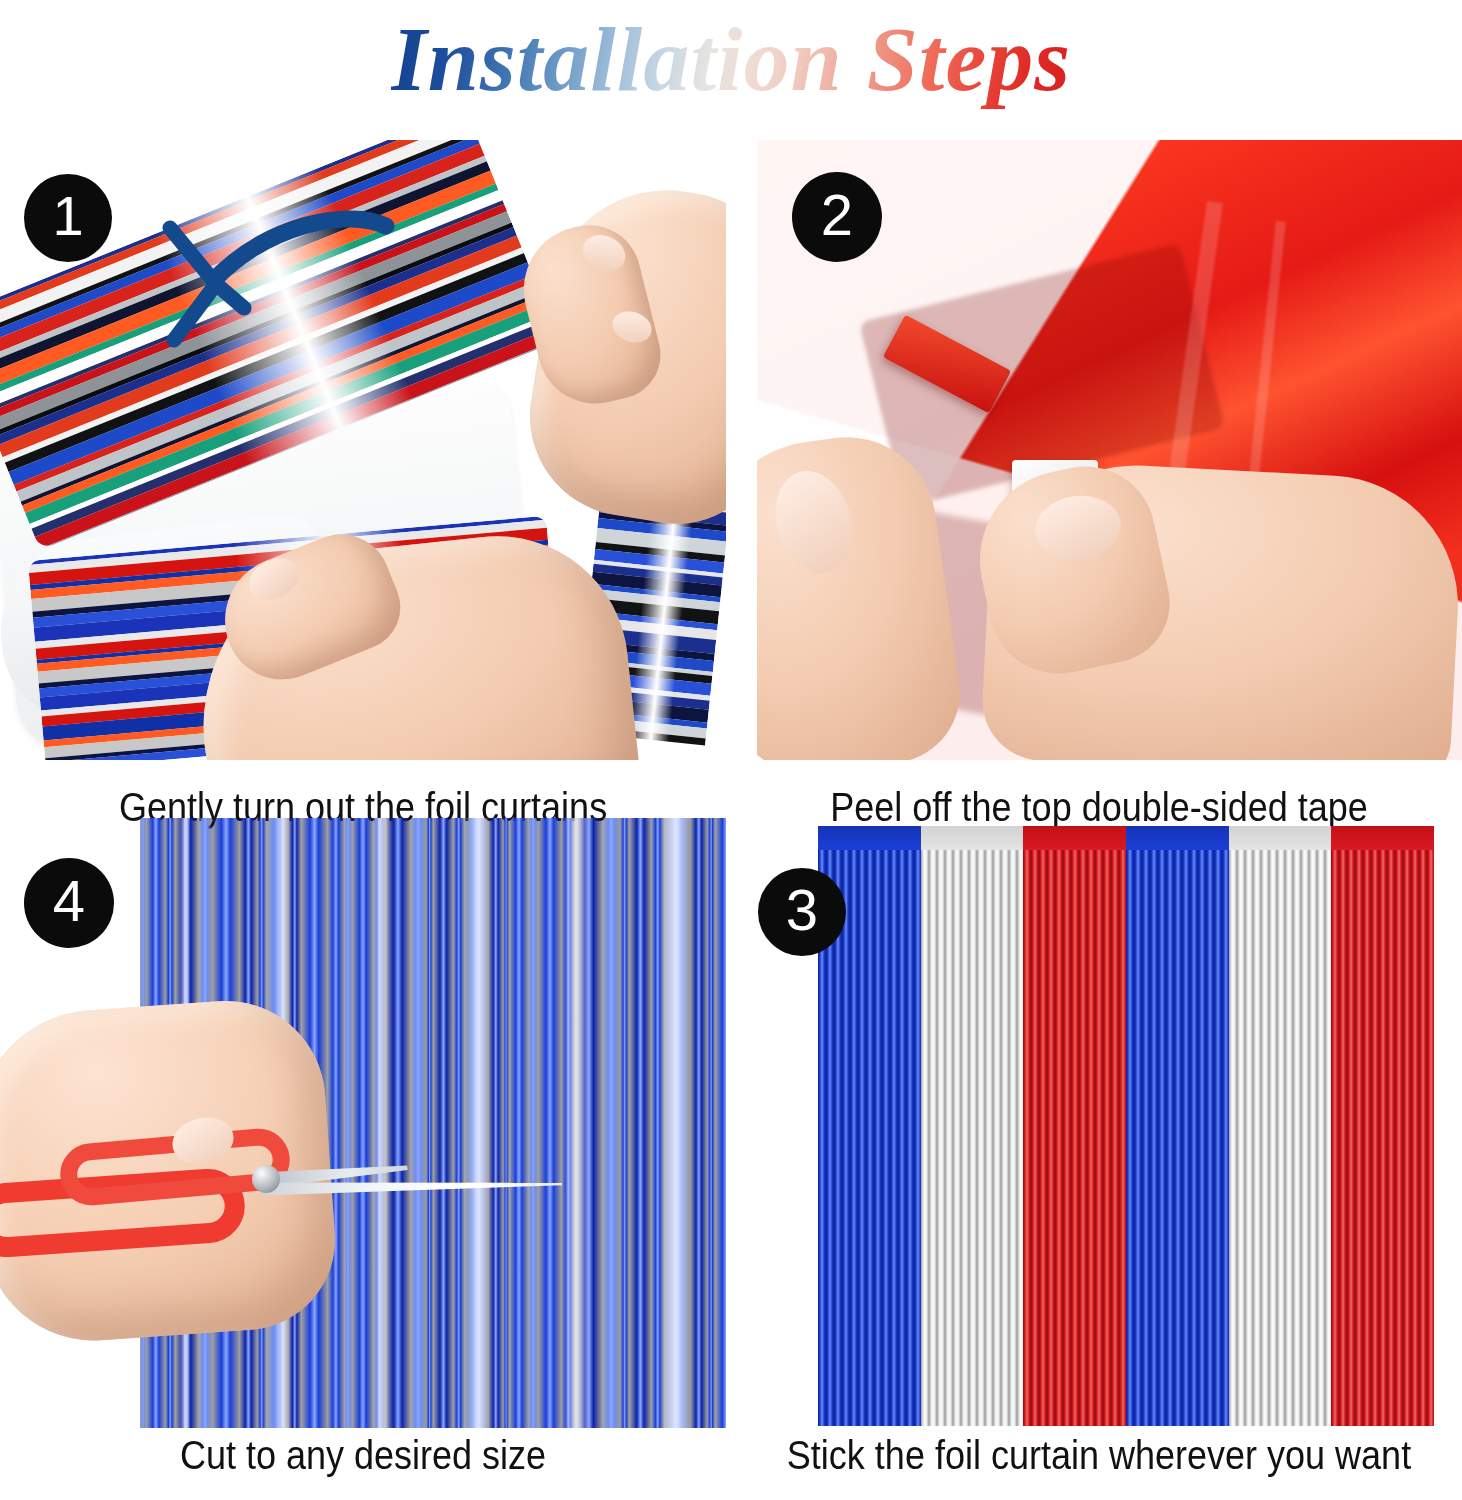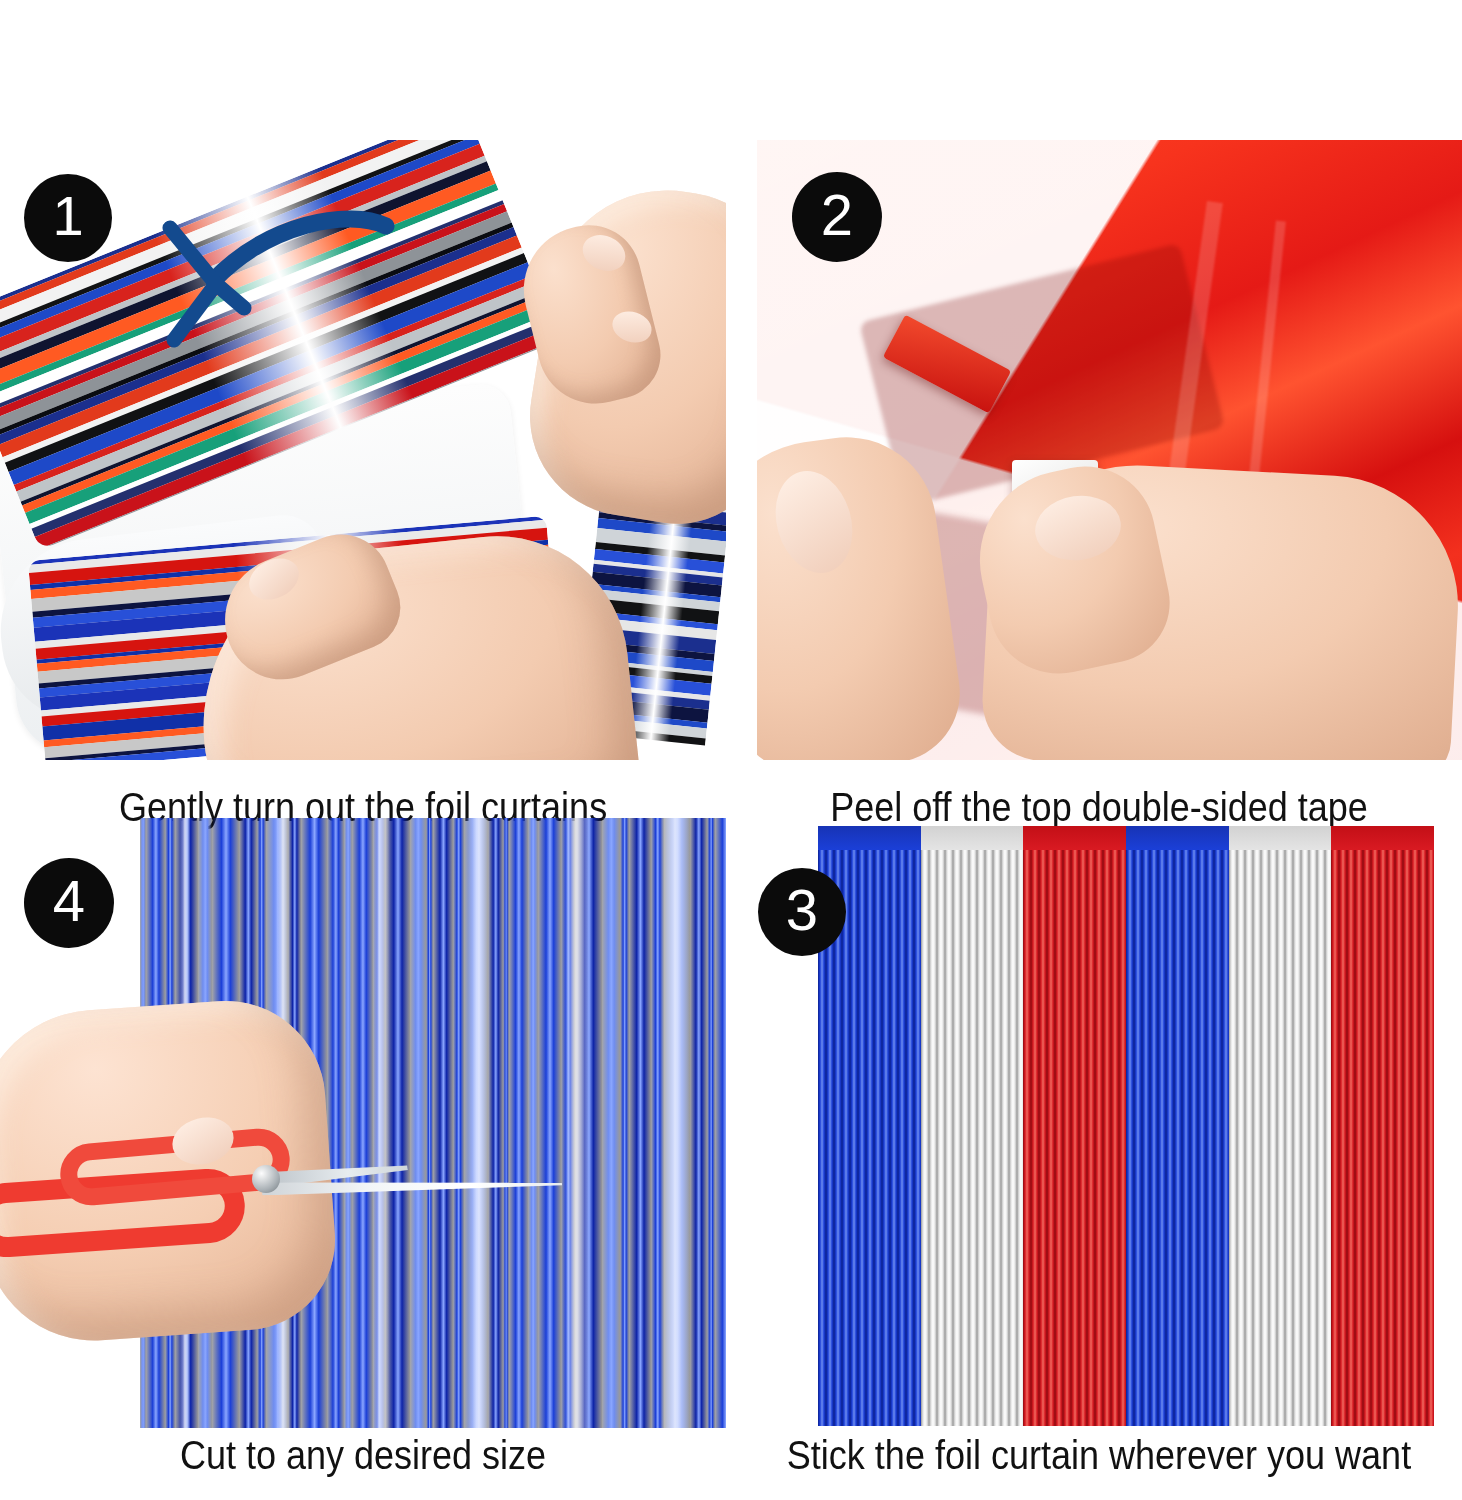--- a/index.html
+++ b/index.html
@@ -212,20 +212,26 @@
     position:absolute;left:252px;top:347px;width:28px;height:28px;
     border-radius:50%;
     background:radial-gradient(circle at 34% 30%,#fdfdfd,#a9b0b5 62%,#6f777c);
   }
 </style>
 </head>
 <body>
 
 <div class="page">
 
+  <div class="title-wrap">
+    <div class="title">
+      <span class="shadow">Installation Steps</span>
+      <span class="g">Installation Steps</span>
+    </div>
+  </div>
 
   <div class="grid">
 
     <div class="cell cell-1">
       <div class="photo p1">
         <div class="p1-bg"></div>
 
         <div class="p1-card"></div>
         <div class="p1-card2"></div>
 

